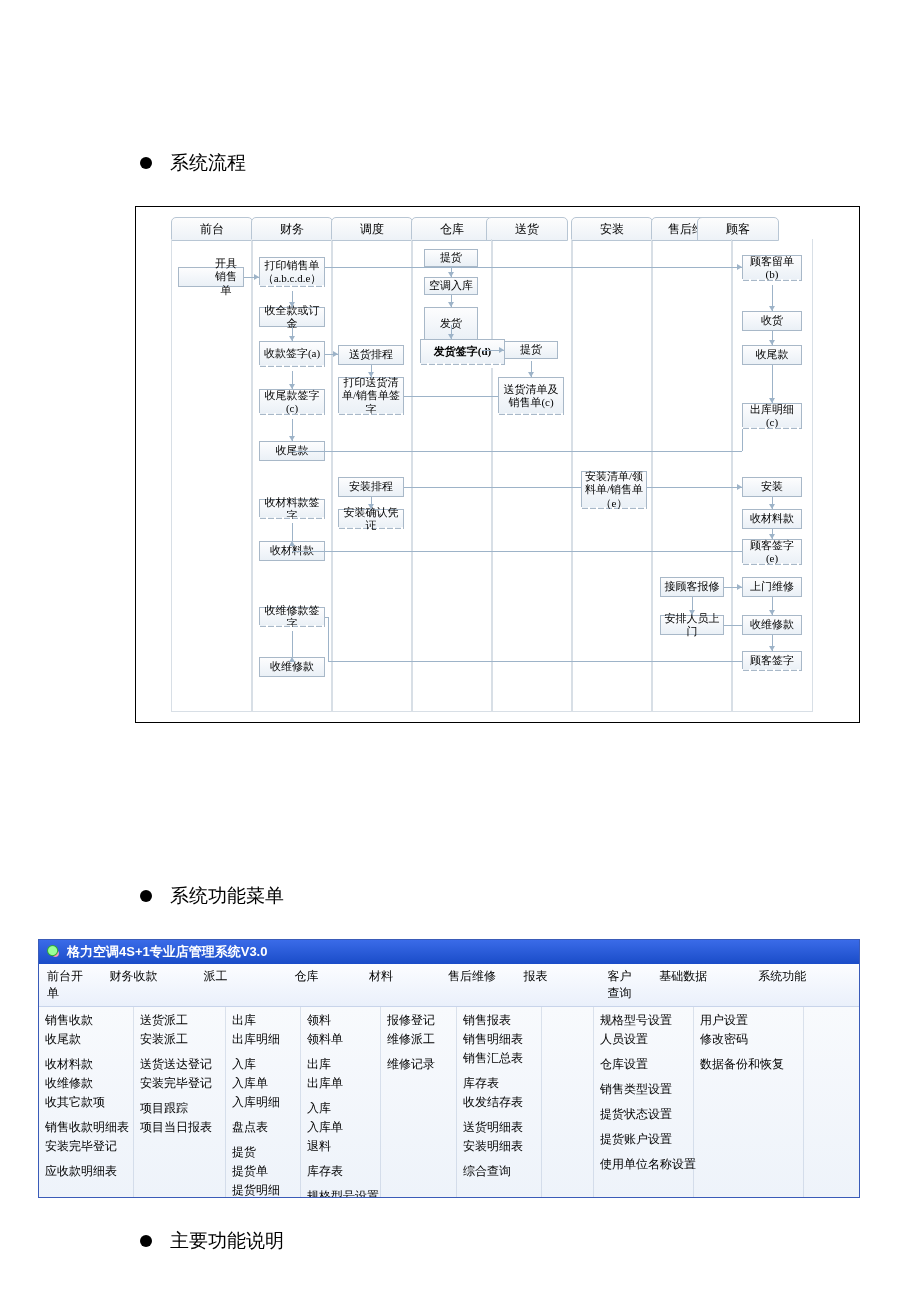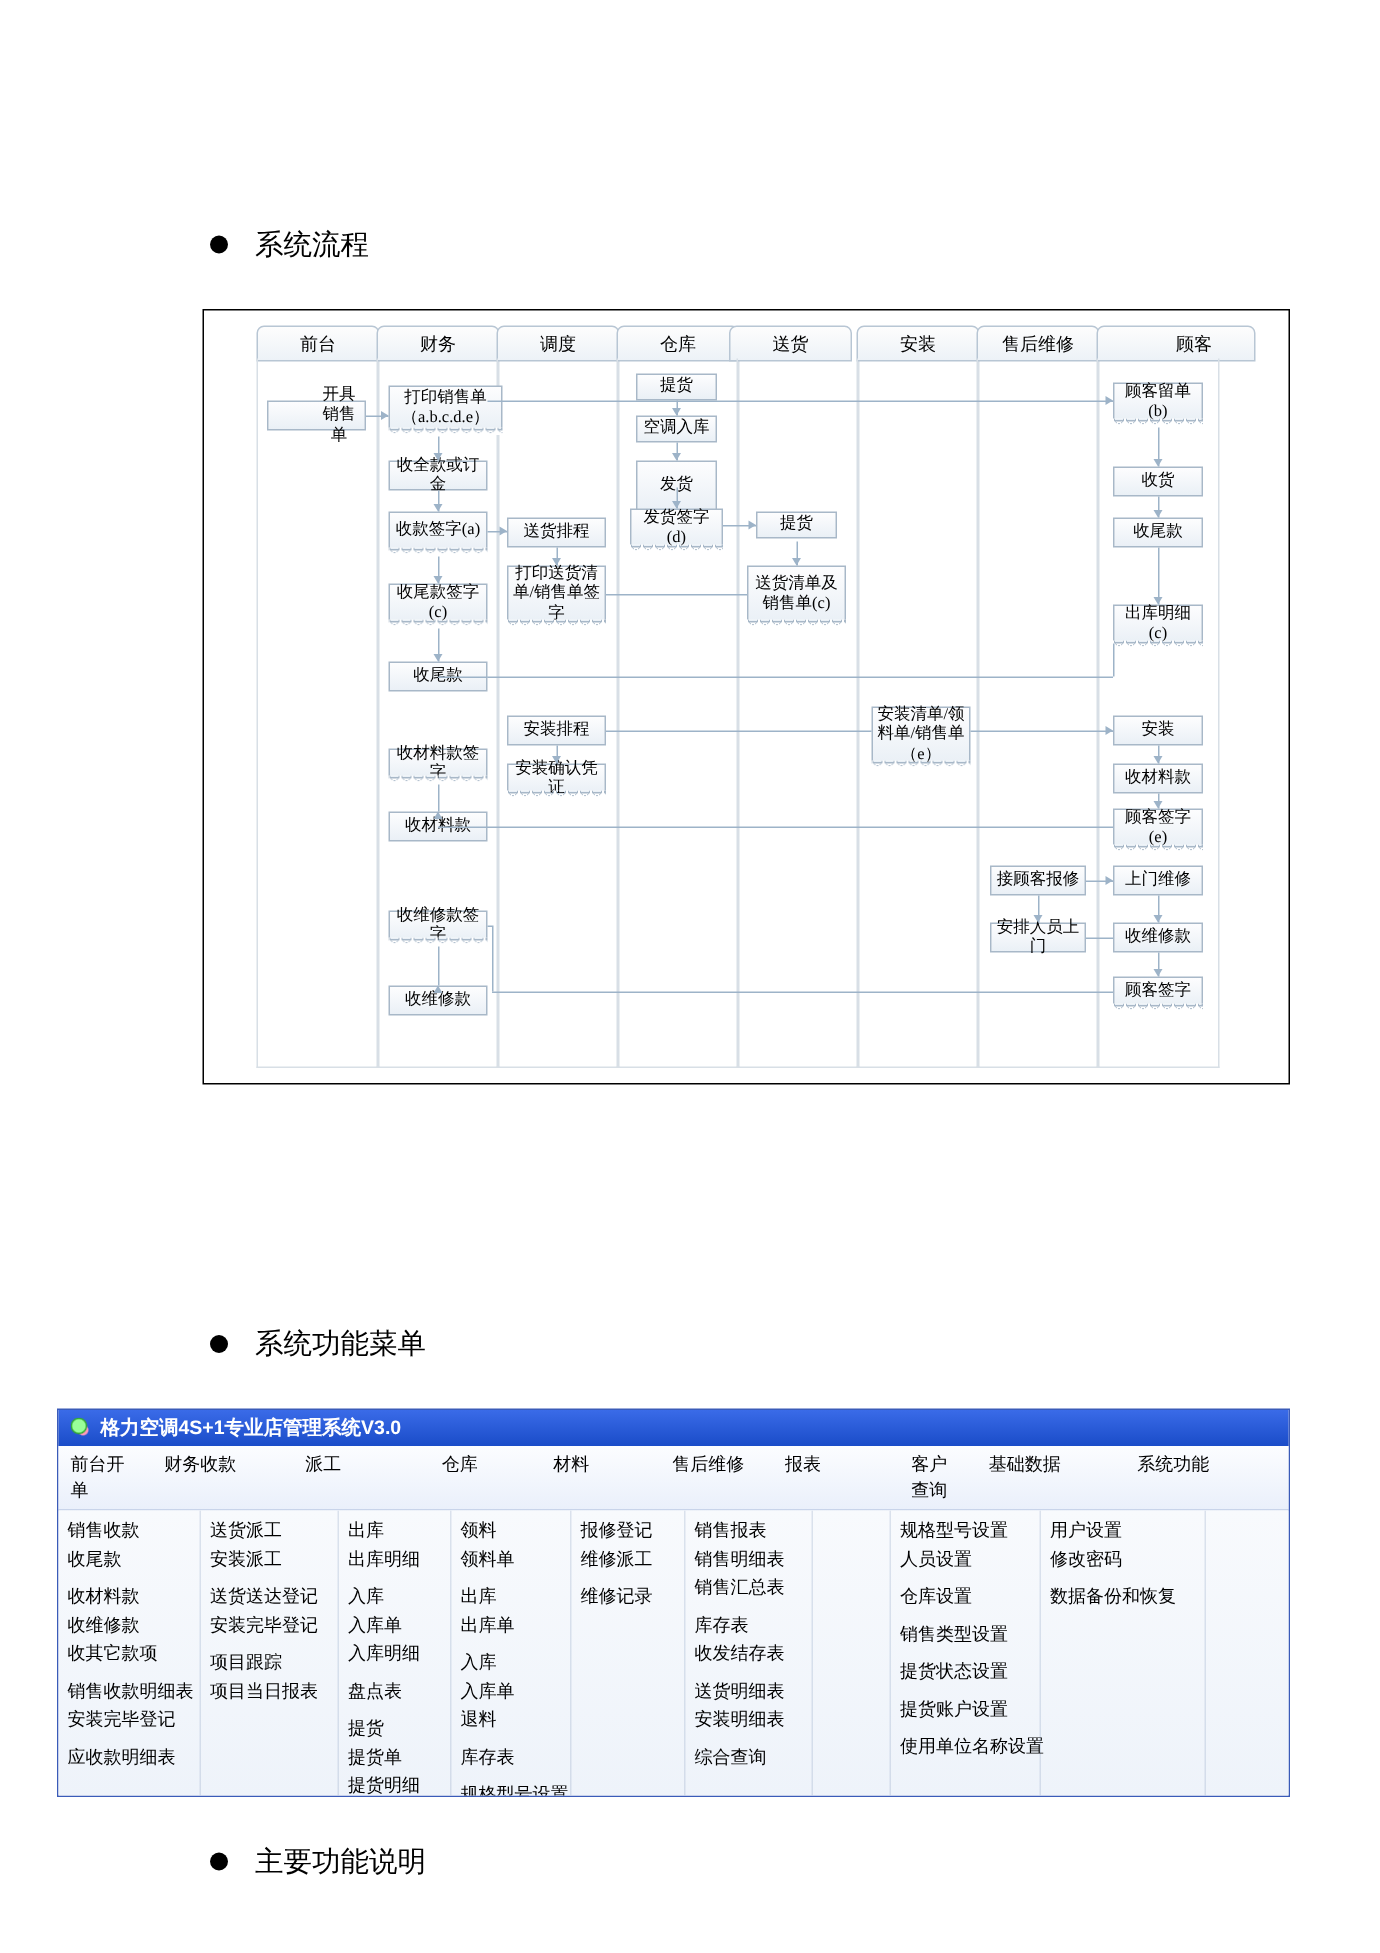--- a/index.html
+++ b/index.html
@@ -169,40 +169,40 @@
         <div class="swimlane-header" style="left: 185px; width: 80px;">调度</div>
         <div class="swimlane-body" style="left: 185px; width: 80px;"></div>
         <div class="swimlane-header" style="left: 265px; width: 80px;">仓库</div>
         <div class="swimlane-body" style="left: 265px; width: 80px;"></div>
         <div class="swimlane-header" style="left: 340px; width: 80px;">送货</div>
         <div class="swimlane-body" style="left: 345px; width: 80px;"></div>
         <div class="swimlane-header" style="left: 425px; width: 80px;">安装</div>
         <div class="swimlane-body" style="left: 425px; width: 80px;"></div>
         <div class="swimlane-header" style="left: 505px; width: 80px;">售后维修</div>
         <div class="swimlane-body" style="left: 505px; width: 80px;"></div>
-        <div class="swimlane-header" style="left: 585px; width: 80px; padding-left: 24px;">顾客</div>
+        <div class="swimlane-header" style="left: 551px; width: 80px;">顾客</div>
         <div class="swimlane-body" style="left: 585px; width: 80px;"></div>
         <div class="node" style="left: 32px; top: 50px; width: 66px; height: 20px; padding-left: 32px;">开具销售单</div>
-        <div class="node wavy" style="left: 113px; top: 40px; width: 76px; height: 30px;">打印销售单（a.b.c.d.e）</div>
+        <div class="node wavy" style="left: 113px; top: 40px; width: 66px; height: 30px;">打印销售单（a.b.c.d.e）</div>
         <div class="node" style="left: 113px; top: 90px; width: 66px; height: 20px;">收全款或订金</div>
         <div class="node wavy" style="left: 113px; top: 124px; width: 66px; height: 26px;">收款签字(a)</div>
         <div class="node wavy" style="left: 113px; top: 172px; width: 66px; height: 26px;">收尾款签字(c)</div>
         <div class="node" style="left: 113px; top: 224px; width: 66px; height: 20px;">收尾款</div>
         <div class="node wavy" style="left: 113px; top: 282px; width: 66px; height: 20px;">收材料款签字</div>
         <div class="node" style="left: 113px; top: 324px; width: 66px; height: 20px;">收材料款</div>
         <div class="node wavy" style="left: 113px; top: 390px; width: 66px; height: 20px;">收维修款签字</div>
         <div class="node" style="left: 113px; top: 440px; width: 66px; height: 20px;">收维修款</div>
         <div class="node" style="left: 192px; top: 128px; width: 66px; height: 20px;">送货排程</div>
         <div class="node wavy" style="left: 192px; top: 160px; width: 66px; height: 38px;">打印送货清单/销售单签字</div>
         <div class="node" style="left: 192px; top: 260px; width: 66px; height: 20px;">安装排程</div>
         <div class="node wavy" style="left: 192px; top: 292px; width: 66px; height: 20px;">安装确认凭证</div>
         <div class="node" style="left: 278px; top: 32px; width: 54px; height: 18px;">提货</div>
         <div class="node" style="left: 278px; top: 60px; width: 54px; height: 18px;">空调入库</div>
         <div class="node" style="left: 278px; top: 90px; width: 54px; height: 34px;">发货</div>
-        <div class="node wavy" style="left: 274px; top: 122px; width: 62px; height: 26px;">发货签字(d)</div>
+        <div class="node wavy" style="left: 274px; top: 122px; width: 85px; height: 26px; font-weight: bold;">发货签字(d)</div>
         <div class="node" style="left: 358px; top: 124px; width: 54px; height: 18px;">提货</div>
         <div class="node wavy" style="left: 352px; top: 160px; width: 66px; height: 38px;">送货清单及销售单(c)</div>
         <div class="node wavy" style="left: 435px; top: 254px; width: 66px; height: 38px;">安装清单/领料单/销售单（e）</div>
         <div class="node" style="left: 514px; top: 360px; width: 64px; height: 20px;">接顾客报修</div>
         <div class="node" style="left: 514px; top: 398px; width: 64px; height: 20px;">安排人员上门</div>
         <div class="node wavy" style="left: 596px; top: 38px; width: 60px; height: 26px;">顾客留单(b)</div>
         <div class="node" style="left: 596px; top: 94px; width: 60px; height: 20px;">收货</div>
         <div class="node" style="left: 596px; top: 128px; width: 60px; height: 20px;">收尾款</div>
         <div class="node wavy" style="left: 596px; top: 186px; width: 60px; height: 26px;">出库明细(c)</div>
         <div class="node" style="left: 596px; top: 260px; width: 60px; height: 20px;">安装</div>

